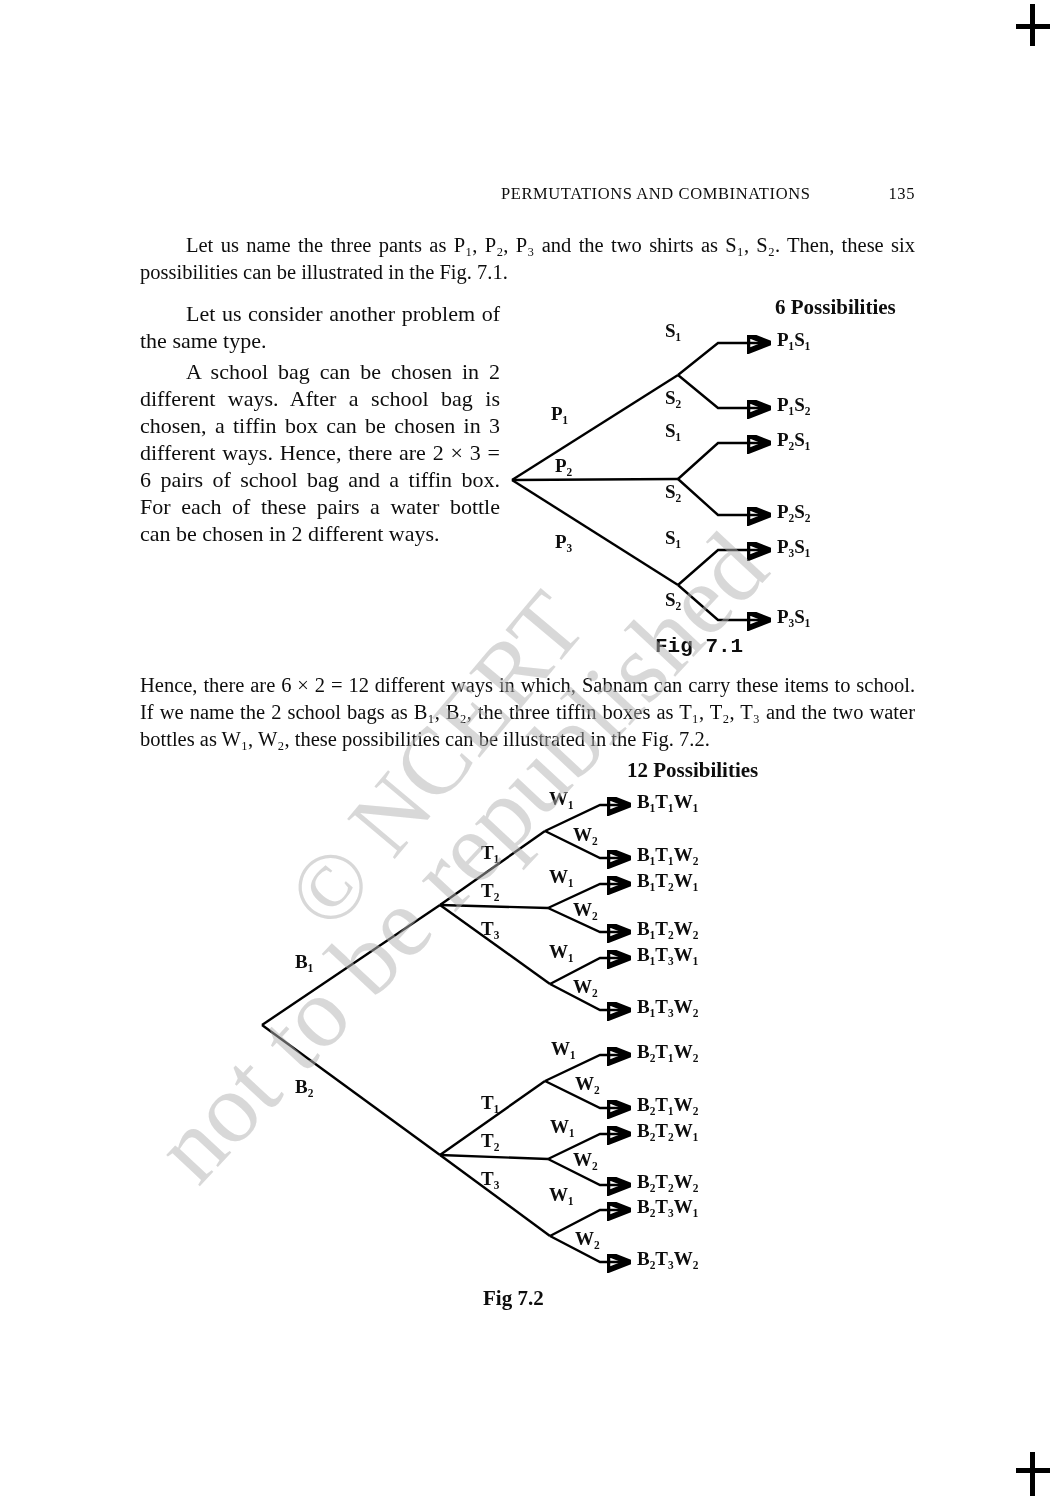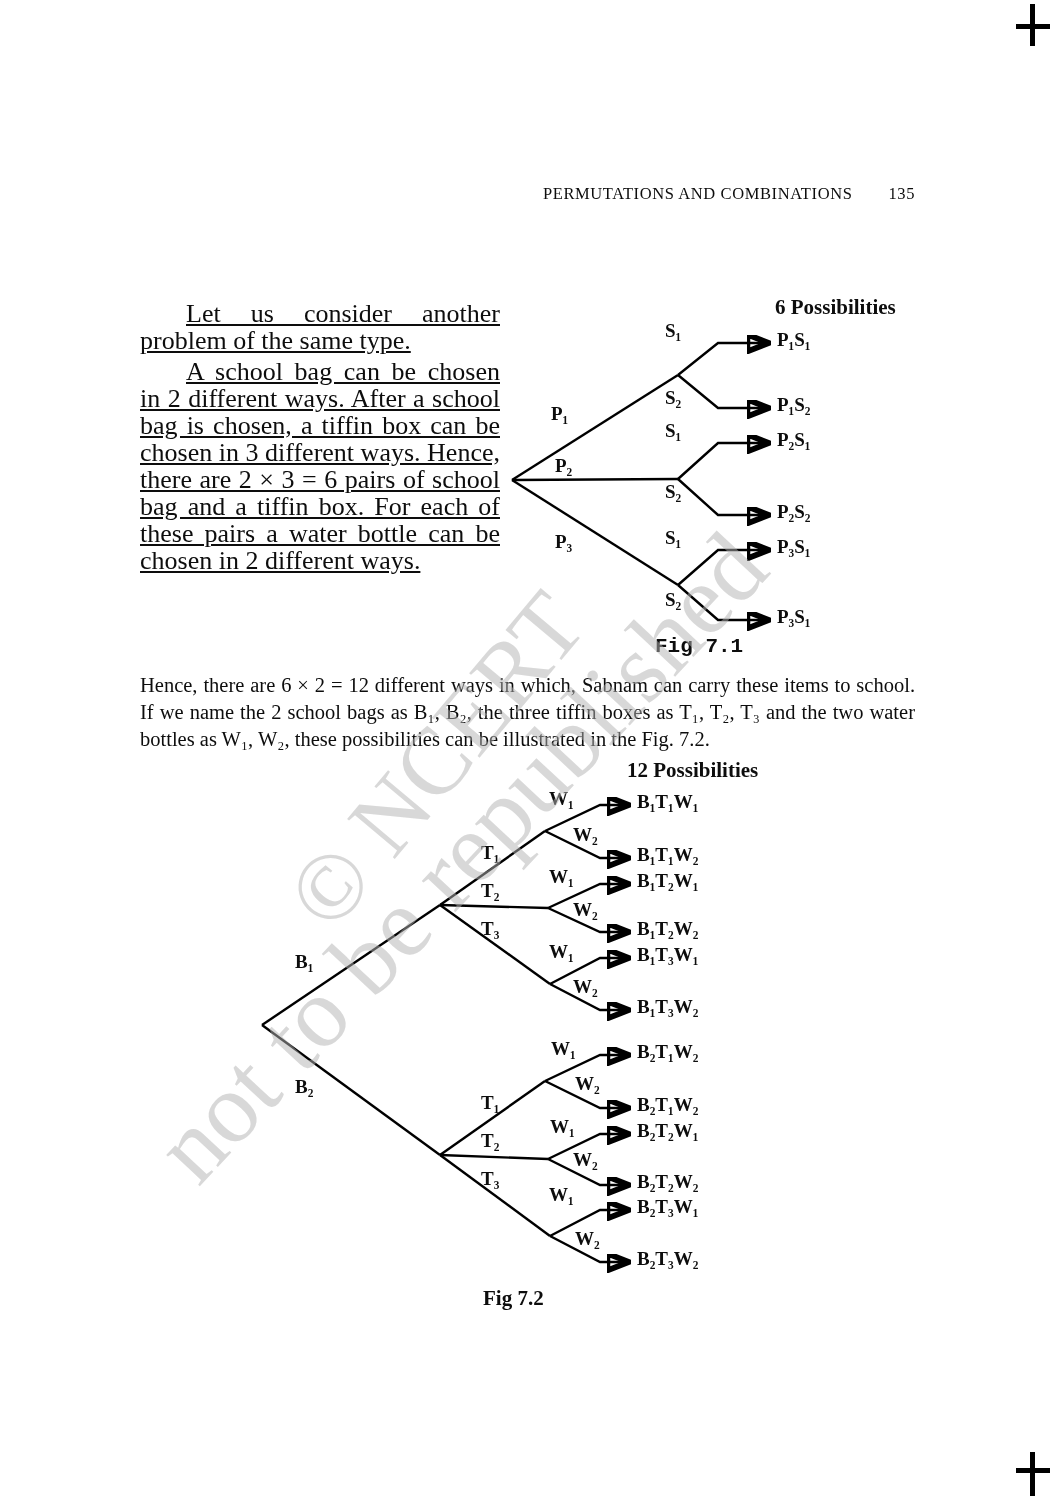--- a/index.html
+++ b/index.html
@@ -3,27 +3,27 @@
 <meta charset="utf-8">
 <style>
   * { margin:0; padding:0; box-sizing:border-box; }
   html,body { background:#ffffff; }
   .page {
     position:relative; width:1050px; height:1500px; background:#ffffff;
     font-family:"Liberation Serif","DejaVu Serif",serif; color:#0d0d0d; overflow:hidden;
   }
   .running-head {
     position:absolute; top:184px; left:140px; width:775px;
-    display:flex; justify-content:flex-end; align-items:baseline; gap:36px;
+    display:flex; justify-content:flex-end; align-items:baseline; gap:78px;
     font-size:16.5px; letter-spacing:0.6px;
   }
   .para { position:absolute; text-align:justify; font-size:20.5px; line-height:27px; }
   .indent { text-indent:46px; }
   .colL { position:absolute; left:140px; top:300px; width:360px; }
-  .colL p { text-align:justify; font-size:26px; line-height:27px;text-decoration:underline; }
+  .colL p { text-align:justify; font-size:22px; line-height:27px; }
   .colL p + p { margin-top:4px; }
   .fig { position:absolute; }
   .fig svg { position:absolute; left:0; top:0; }
   .node { position:absolute; font-weight:bold; font-size:19px; white-space:nowrap; }
   .fig-title { position:absolute; font-weight:bold; font-size:21px; white-space:nowrap; }
   .fig-caption { position:absolute; font-weight:bold; font-size:21px; white-space:nowrap; }
   .watermark {
     position:absolute; color:#b3b3b3; opacity:0.5; white-space:nowrap;
     pointer-events:none; z-index:6; font-family:"Liberation Serif","DejaVu Serif",serif;
   }
@@ -45,20 +45,21 @@
   <div class="mark mark-tr-h"></div>
   <div class="mark mark-tr-v"></div>
   <div class="mark mark-br-h"></div>
   <div class="mark mark-br-v"></div>
 
   <div class="running-head">
     <span>PERMUTATIONS AND COMBINATIONS</span>
     <span>135</span>
   </div>
 
+  <p class="para indent" style="left:140px; top:232px; width:775px;">Let us name the three pants as P₁, P₂, P₃  and the two shirts as S₁, S₂. Then, these six possibilities can be illustrated in the Fig. 7.1.</p>
 
   <div class="colL">
     <p class="indent">Let us consider another problem of the same type.</p>
     <p class="indent">A school  bag can be chosen in 2 different ways. After a school bag is chosen, a tiffin box can be chosen in 3 different ways. Hence, there are 2 × 3 = 6 pairs of school bag and a tiffin box. For each of these pairs a water bottle can be chosen in 2 different ways.</p>
   </div>
 
   <div class="fig" style="left:505px; top:295px; width:410px; height:375px;">
     <svg width="410" height="375">
       <defs>
         <marker id="arrow-f1" markerWidth="10" markerHeight="8" refX="9" refY="3.5" orient="auto">

